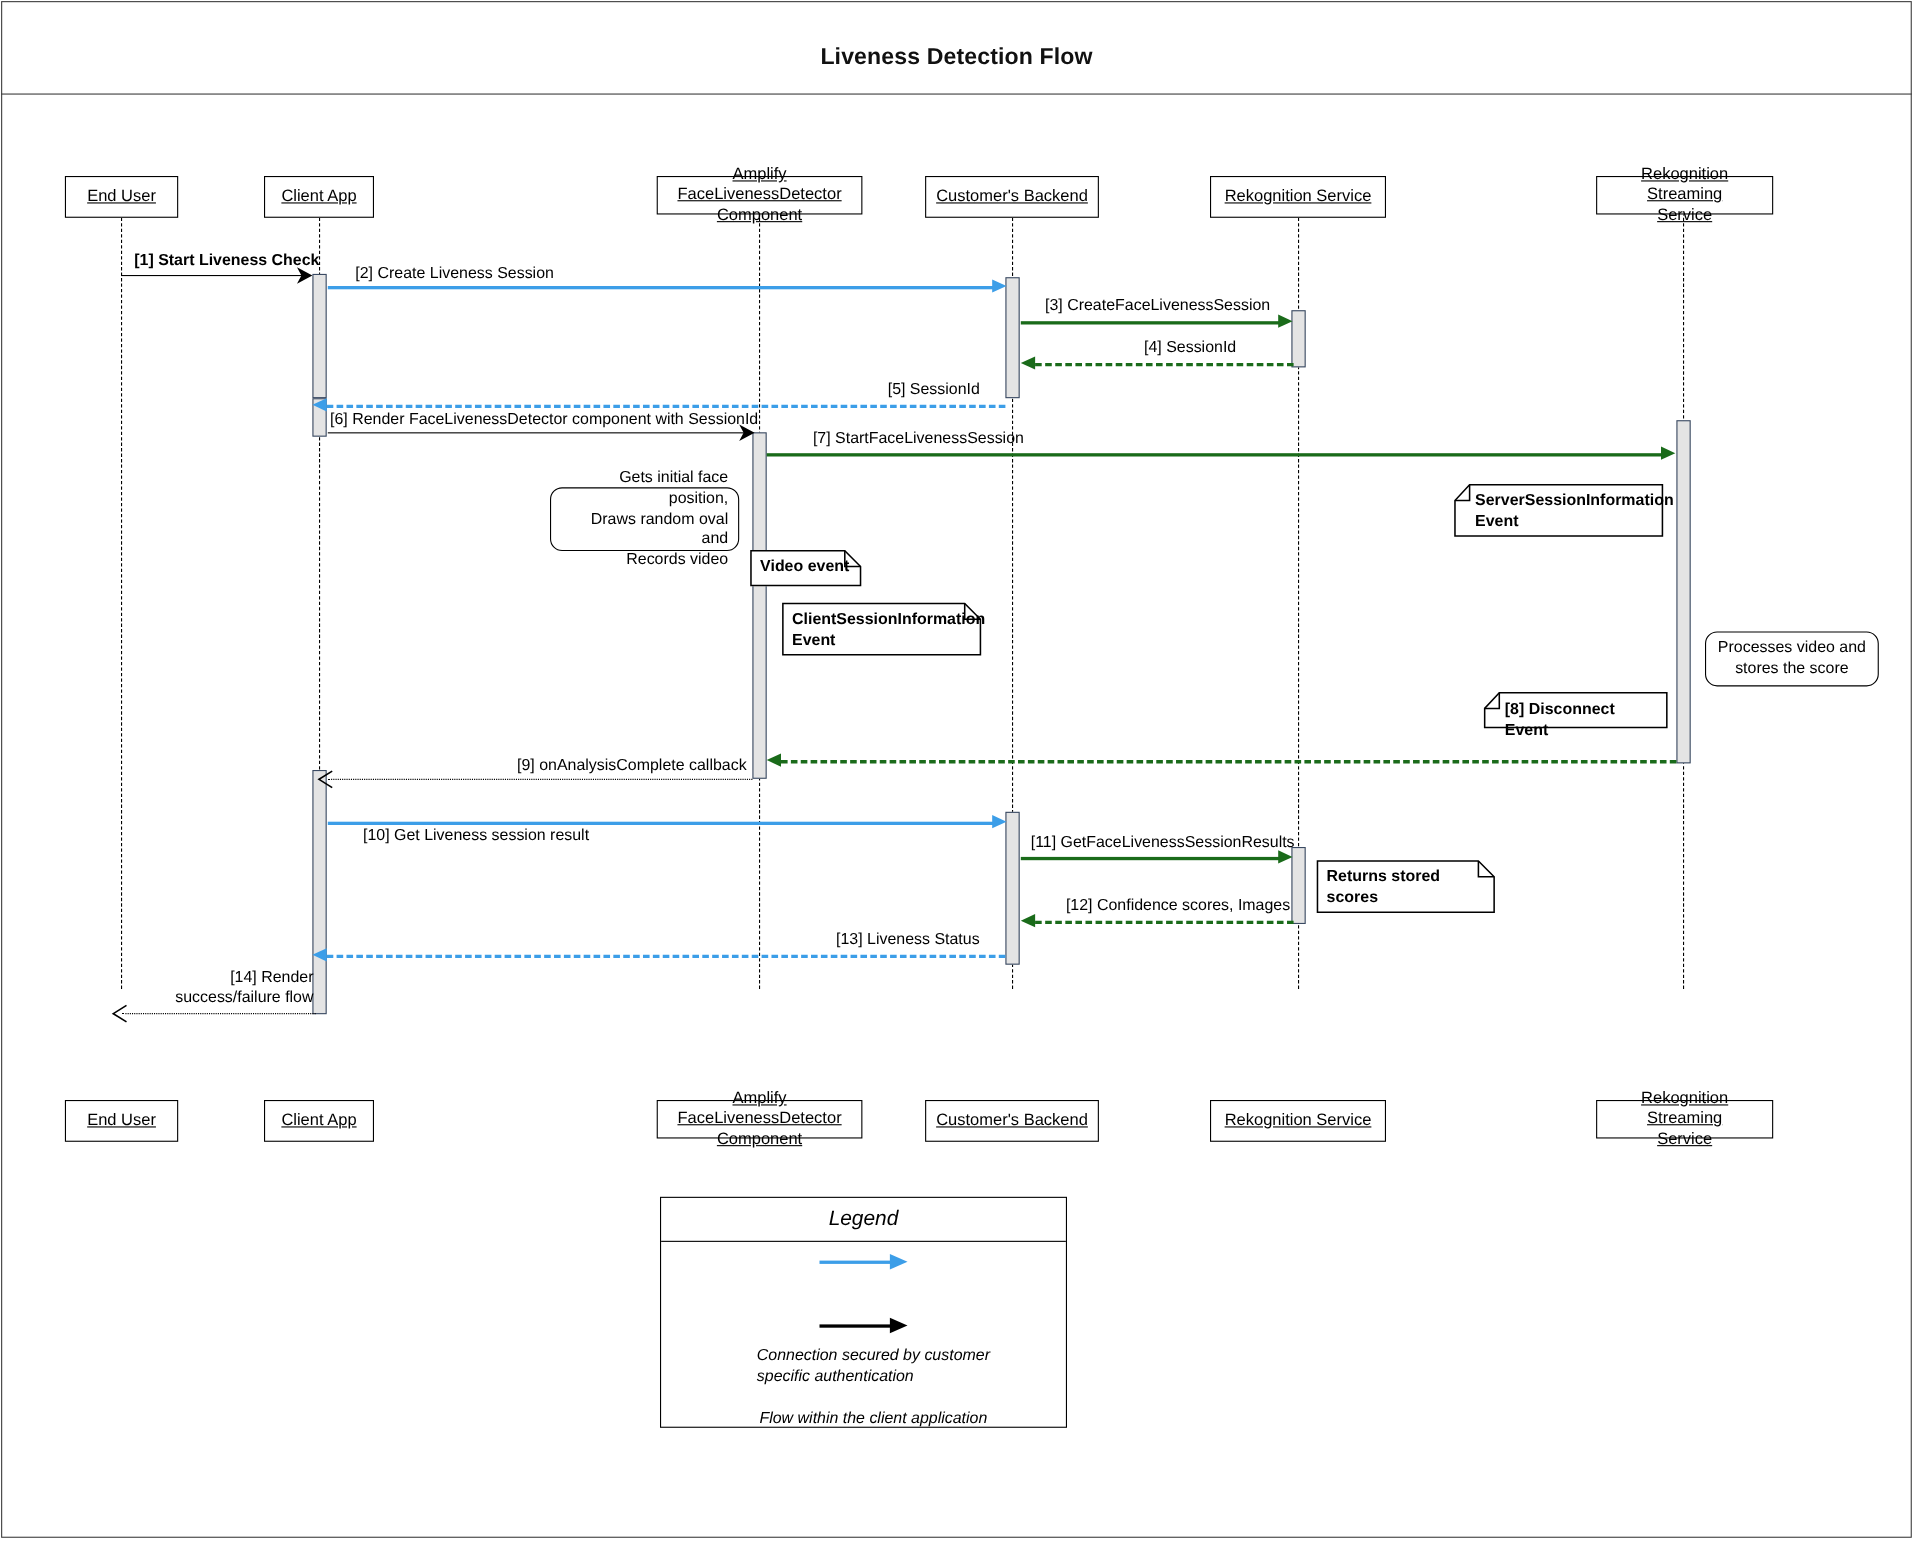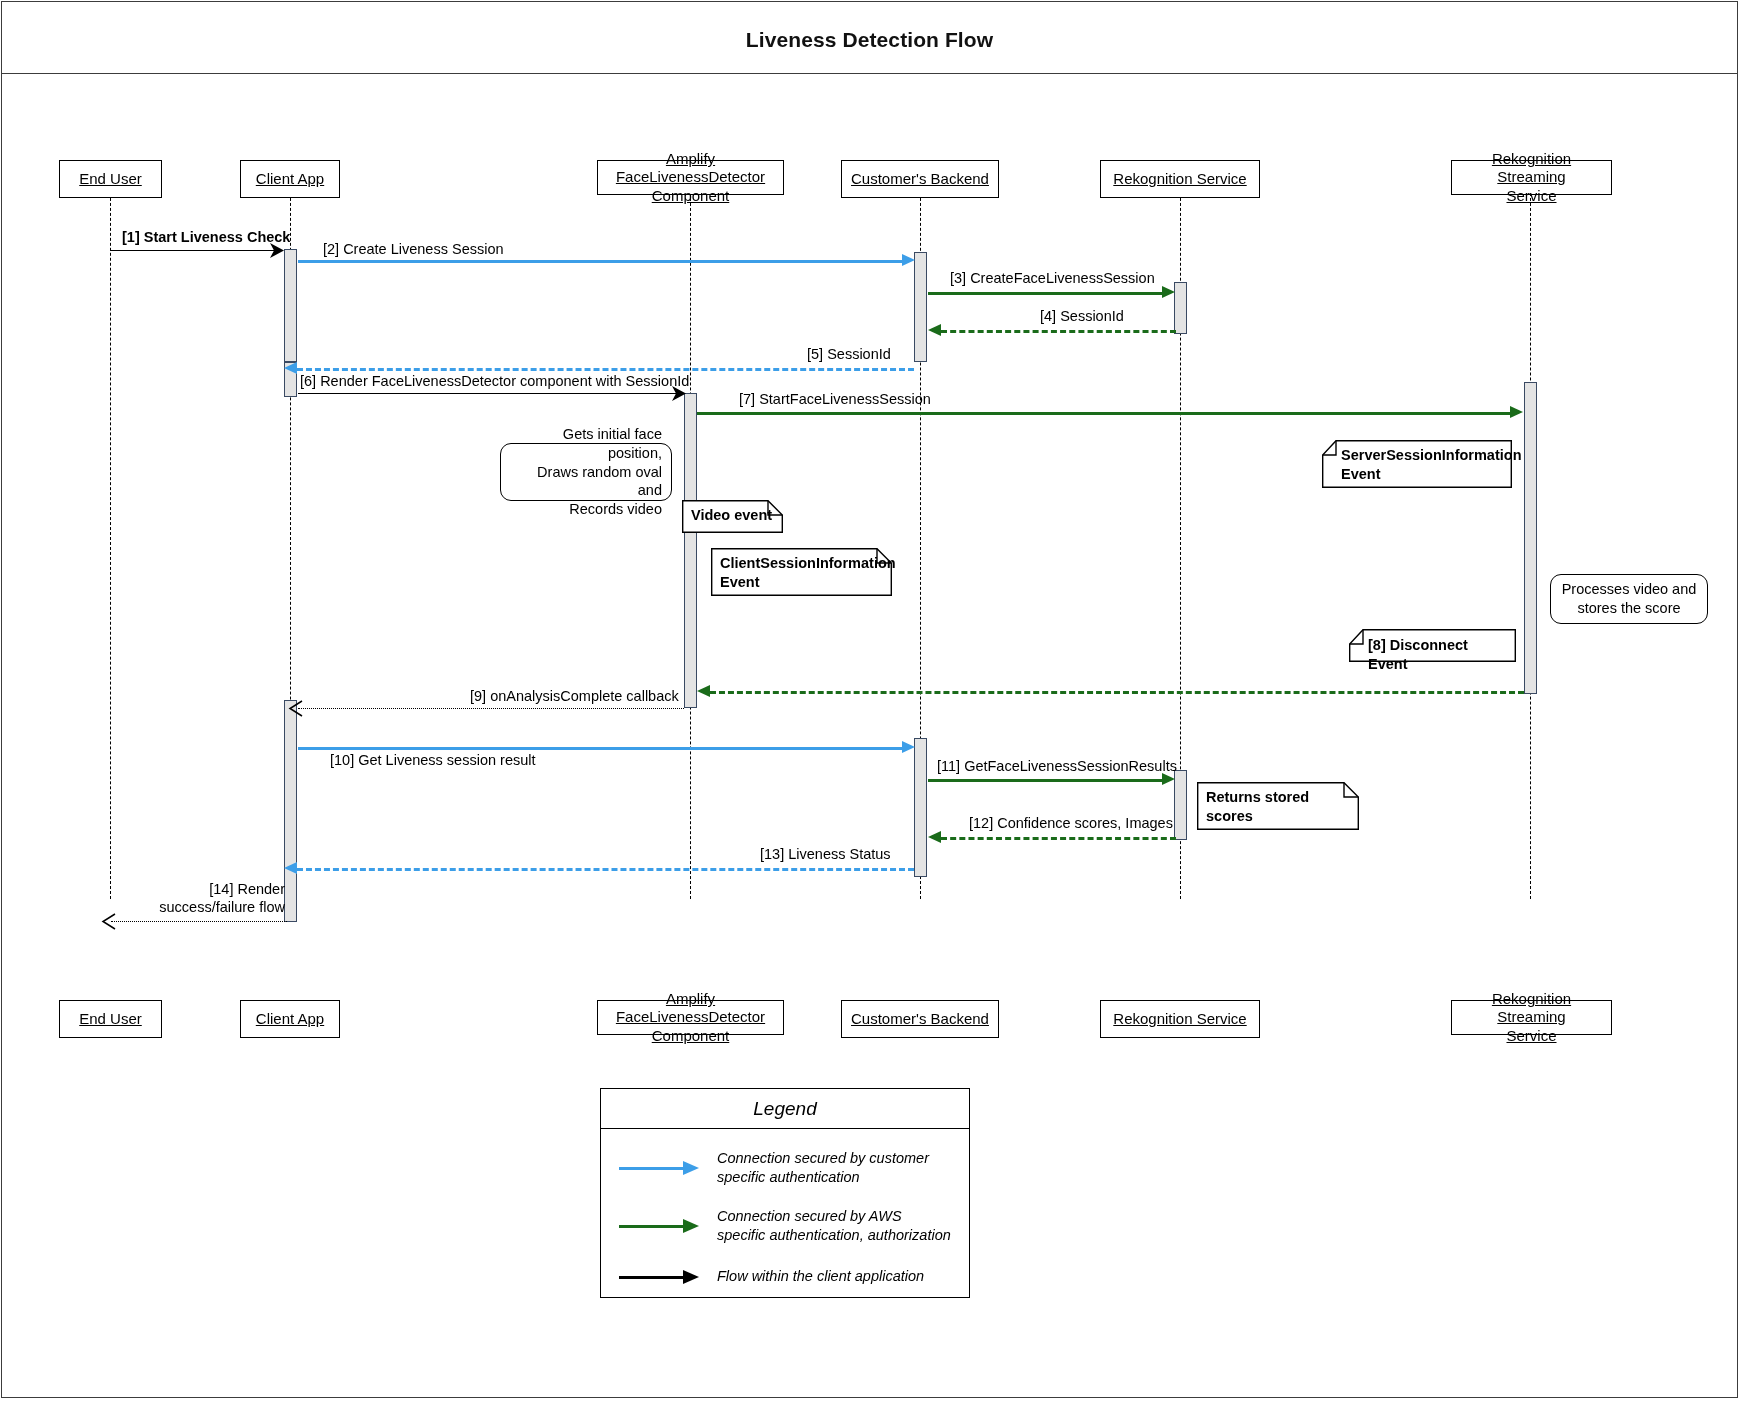--- a/index.html
+++ b/index.html
@@ -16,21 +16,21 @@
   
   #frame {
     position:absolute;
     left:1px; top:1px;
     width:1737px; height:1397px;
     border:1.5px solid #3c3c3c;
     box-sizing:border-box;
   }
   #title-bar {
     position:absolute;
-    left:1px; top:6px;
+    left:1px; top:18px;
     width:1737px; height:68px;
     border-bottom:1.5px solid #3c3c3c;
     box-sizing:border-box;
     display:flex; align-items:center; justify-content:center;
   }
   #title-text {
     font-size:21px;
     font-weight:bold;
     color:#111;
     letter-spacing:0.1px;
@@ -158,20 +158,21 @@
     box-sizing:border-box;
     height:40px;
     border-bottom:1.2px solid #000;
     display:flex; align-items:center; justify-content:center;
     font-size:19px; color:#000;
   }
   .legend-row {
     display:flex;
     align-items:center;
     padding:0 0 0 18px;
+    flex-direction:column;
   }
   .legend-arrow {
     position:relative;
     width:84px;
     flex:0 0 84px;
     height:16px;
     margin-right:14px;
   }
   .legend-arrow .lline {
     position:absolute;
@@ -425,28 +426,20 @@
 
     <div class="legend-row" style="height:58px; margin-top:10px;">
       <div class="legend-arrow">
         <div class="lline" style="border-top-color:#3c9ee8;"></div>
         <div class="lhead" style="border-left-color:#3c9ee8;"></div>
       </div>
       <div class="legend-text" style="white-space:pre-line;">Connection secured by customer
 specific authentication</div>
     </div>
 
-    <div class="legend-row" style="height:58px;">
-      <div class="legend-arrow">
-        <div class="lline" style="border-top-color:#1a6b1a;"></div>
-        <div class="lhead" style="border-left-color:#1a6b1a;"></div>
-      </div>
-      <div class="legend-text" style="white-space:pre-line;">Connection secured by AWS
-specific authentication, authorization</div>
-    </div>
 
     <div class="legend-row" style="height:44px;">
       <div class="legend-arrow">
         <div class="lline" style="border-top-color:#000000;"></div>
         <div class="lhead" style="border-left-color:#000000;"></div>
       </div>
       <div class="legend-text" style="white-space:pre-line;">Flow within the client application</div>
     </div>
   </div>
 

